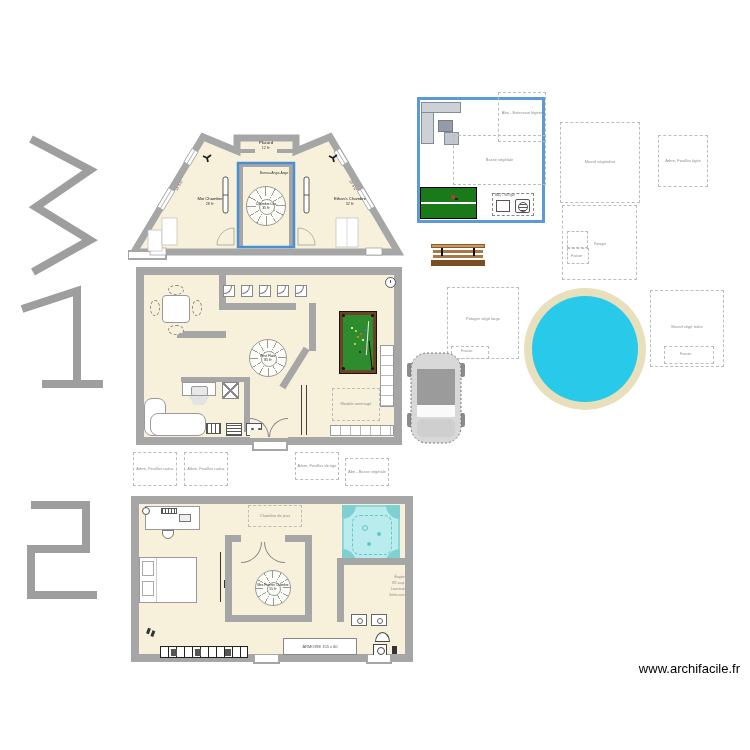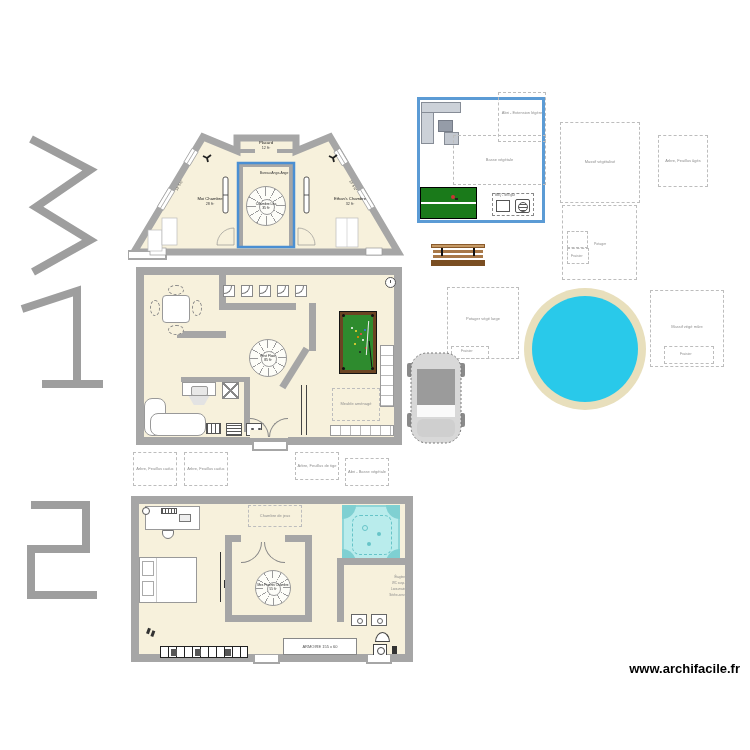--- a/index.html
+++ b/index.html
@@ -340,15 +340,15 @@
     <rect x="2" y="12" width="6" height="14" rx="2" fill="#8a8a8a"></rect>
     <rect x="54" y="12" width="6" height="14" rx="2" fill="#8a8a8a"></rect>
     <rect x="2" y="62" width="6" height="14" rx="2" fill="#8a8a8a"></rect>
     <rect x="54" y="62" width="6" height="14" rx="2" fill="#8a8a8a"></rect>
     <rect x="6" y="2" width="50" height="90" rx="16" fill="#d8d8d8" stroke="#777" stroke-width="1" stroke-dasharray="2,2"></rect>
     <rect x="12" y="18" width="38" height="36" fill="#9b9b9b"></rect>
     <rect x="12" y="54" width="38" height="12" fill="#fafafa"></rect>
     <rect x="12" y="68" width="38" height="18" rx="6" fill="#cfcfcf"></rect>
   </svg>
 
-  <div class="watermark" style="right:10px;top:661px;font-weight:bold;">www.archifacile.fr</div>
+  <div class="watermark" style="right:10px;top:661px;">www.archifacile.fr</div>
 
 </div>
 
 </body></html>

